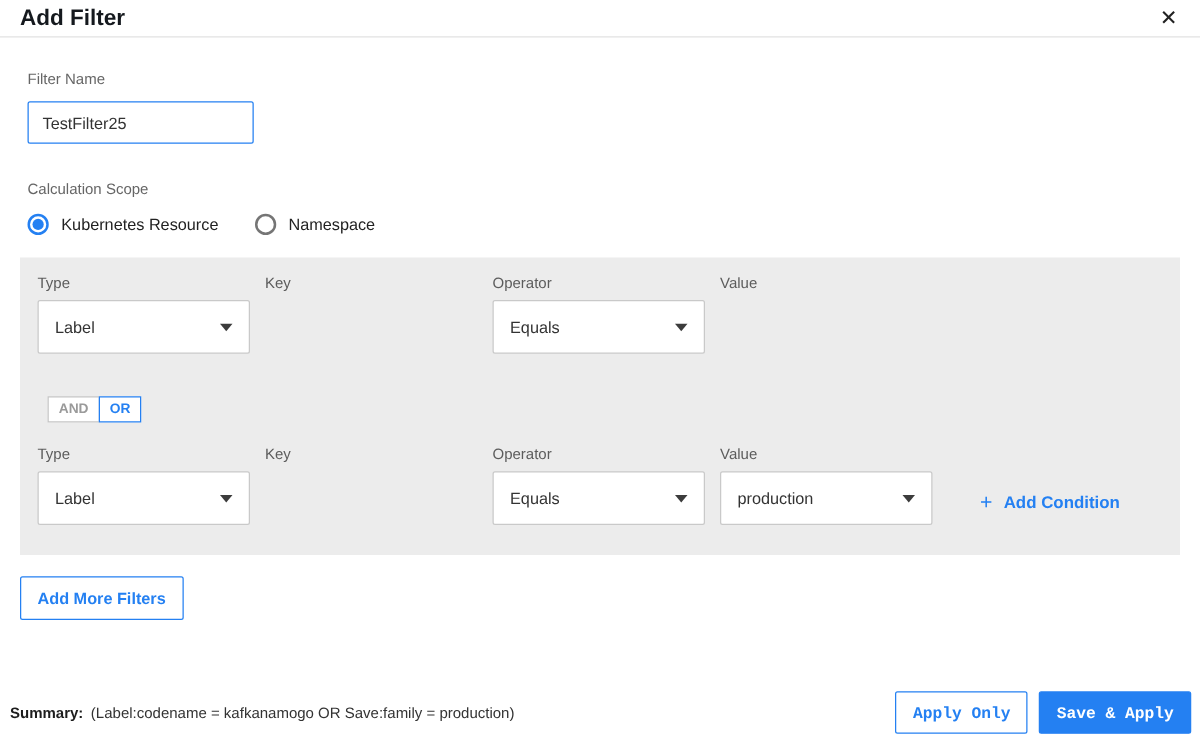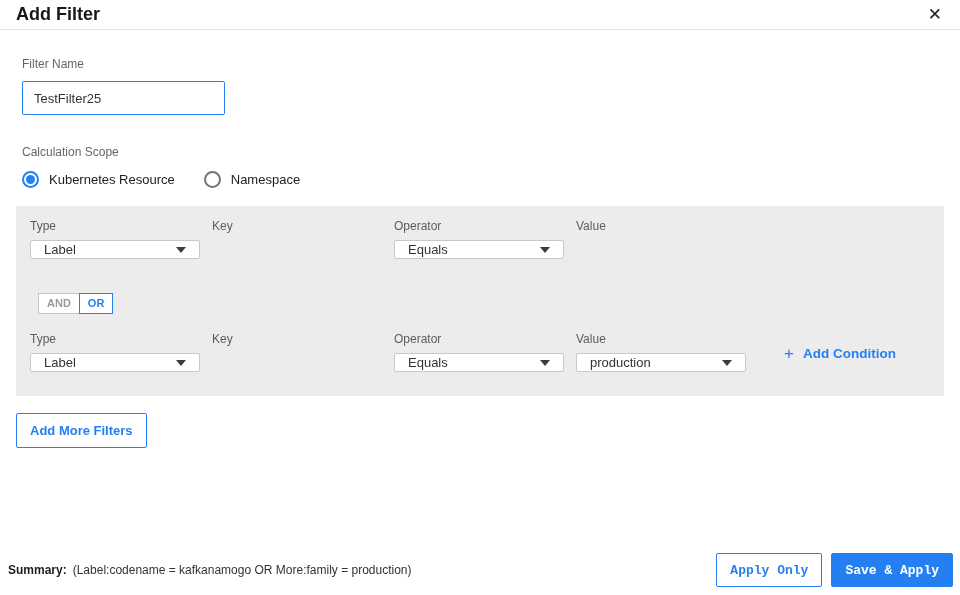--- a/index.html
+++ b/index.html
@@ -43,21 +43,21 @@
   .content { padding: 0 16px; }
 
   
   .field-label {
     font-size: 12px;
     color: var(--label-gray);
   }
   .filter-name-block { margin: 24px 0 0 6px; }
   .filter-name-input {
     margin-top: 9px;
-    width: 203px;
+    width: 181px;
     height: 34px;
     border: 1.5px solid var(--accent);
     border-radius: 2px;
     background: #fff;
     font-family: "Liberation Sans", sans-serif;
     font-size: 13px;
     color: #333;
     padding: 0 11px;
     outline: none;
     display: block;
@@ -87,21 +87,21 @@
   .conditions-panel {
     margin-top: 18px;
     background: var(--panel-bg);
     width: 928px;
     padding: 13px 14px 24px 14px;
   }
   .cond-row { display: flex; gap: 12px; }
   .cond-field { width: 170px; }
   .cond-field .field-label { display: block; margin-bottom: 7px; color: #5c5c5c; }
   .select {
-    height: 19px;
+    height: 43px;
     background: #fff;
     border: 1px solid var(--border-gray);
     border-radius: 2px;
     display: flex;
     align-items: center;
     justify-content: space-between;
     padding: 0 13px;
     cursor: pointer;
   }
   .select-value { font-size: 13px; color: #333; }
@@ -277,19 +277,19 @@
     </div>
 
   </div>
 
   <button class="add-more-filters">Add More Filters</button>
 
 </div>
 
 <div class="footer">
   <div class="summary">
-    <span class="summary-label">Summary:</span><span>(Label:codename = kafkanamogo OR More:family = production)</span>
+    <span class="summary-label">Summary:</span><span>(Label:codename = kafkanamogo OR Save:family = production)</span>
   </div>
   <div class="footer-actions">
     <button class="btn btn-outline">Apply Only</button>
     <button class="btn btn-primary">Save &amp; Apply</button>
   </div>
 </div>
 
 </body></html>

